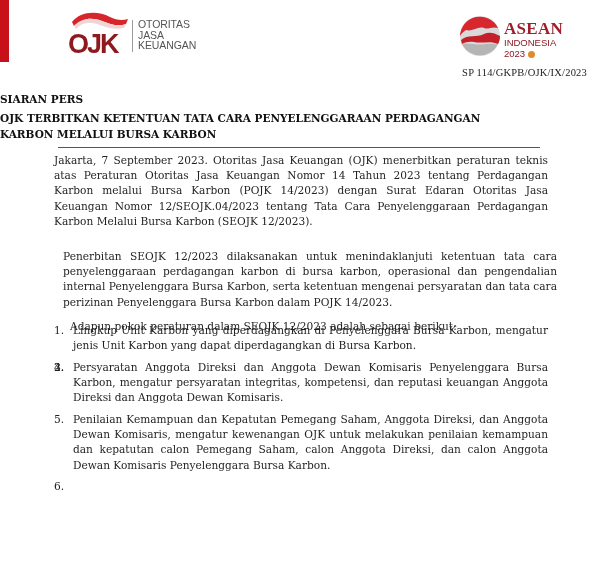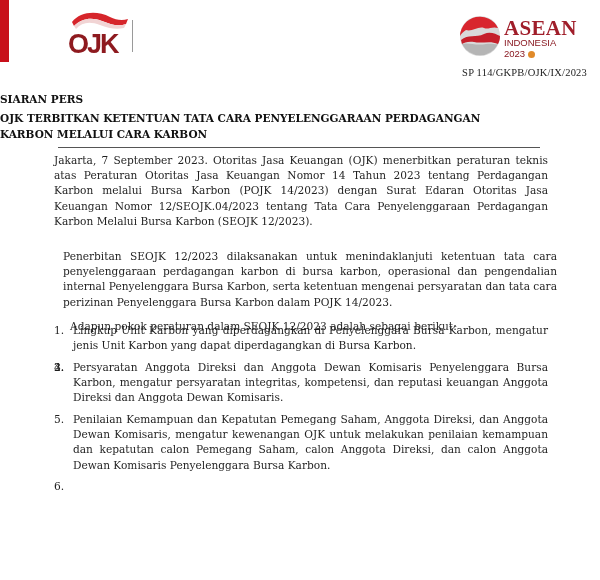--- a/index.html
+++ b/index.html
@@ -12,21 +12,21 @@
   .ojk-logo { position:absolute; left:66px; top:8px; width:140px; height:50px; }
   .ojk-logo svg { position:absolute; left:0; top:0; }
   .ojk-text {
     position:absolute; left:72px; top:11px; line-height:10.5px;
     font-family:"Liberation Sans", sans-serif; font-size:10.5px; color:#555;
     letter-spacing:-0.1px;
   }
   .ojk-divider { position:absolute; left:66px; top:12px; width:1px; height:32px; background:#9a9a9a; }
   .asean-logo { position:absolute; left:458px; top:14px; width:140px; height:52px; }
   .asean-text { position:absolute; left:46px; top:6px; font-family:"Liberation Serif", serif; color:#a01e2a; }
-  .asean-text .big { font-size:21px; font-weight:bold; line-height:17px; letter-spacing:0.3px; }
+  .asean-text .big { font-size:17px; font-weight:bold; line-height:17px; letter-spacing:0.3px; }
   .asean-text .sm { font-size:9.5px; color:#8a1a22; line-height:11px; font-family:"Liberation Sans", sans-serif; }
   .asean-dot { display:inline-block; width:7px; height:7px; border-radius:50%; background:#e08a2a; margin-left:3px; vertical-align:middle; }
   .ref {
     position:absolute; right:13px; top:67px;
     font-family:"Liberation Serif", serif; font-size:10.5px; color:#222; letter-spacing:0.2px;
   }
   .heading { position:absolute; left:0; width:600px; text-align:left; font-weight:bold; font-size:10.5px; color:#111; }
   .h1 { top:93px; }
   .h2 { top:110px; line-height:16px; }
   .divider { position:absolute; left:58px; top:147px; width:482px; height:1px; background:#555; }
@@ -43,20 +43,25 @@
 
 <div class="red-bar"></div>
 
 <div class="ojk-logo">
   <svg width="70" height="50" viewBox="0 0 70 50">
     <path d="M6 14 C14 4, 30 2, 44 9 C50 12, 56 13, 62 11 L60 16 C52 19, 44 16, 36 13 C26 9, 16 10, 8 18 Z" fill="#d6252b"></path>
     <path d="M8 18 C16 10, 26 9, 36 13 C44 16, 52 19, 60 16 L58 20 C50 22, 42 20, 34 17 C24 13, 16 14, 10 21 Z" fill="#f1d4d4"></path>
     <text x="2" y="45" font-family="Liberation Sans, sans-serif" font-size="27" font-weight="bold" fill="#8e1a1f" letter-spacing="-2">OJK</text>
   </svg>
   <div class="ojk-divider"></div>
+  <div class="ojk-text">
+    <div>OTORITAS</div>
+    <div>JASA</div>
+    <div>KEUANGAN</div>
+  </div>
 </div>
 
 <div class="asean-logo">
   <svg width="44" height="44" viewBox="0 0 44 44">
     <circle cx="22" cy="22" r="20" fill="#d9d9d9"></circle>
     <path d="M2 22 A20 20 0 0 1 40 14 C34 12, 30 16, 26 14 C20 12, 14 18, 8 16 C5 18, 3 20, 2 22 Z" fill="#d8262e"></path>
     <path d="M3 26 C10 20, 18 24, 26 20 C32 17, 38 20, 42 22 C42 26, 41 28, 40 30 C32 26, 24 30, 16 28 C10 27, 6 29, 4 30 Z" fill="#c51f2a"></path>
     <path d="M4 30 C10 28, 18 32, 28 30 C34 29, 38 31, 40 30 A20 20 0 0 1 4 30 Z" fill="#b5b5b5"></path>
   </svg>
   <div class="asean-text">
@@ -64,21 +69,21 @@
     <div class="sm">INDONESIA</div>
     <div class="sm"><span>2023</span><span class="asean-dot"></span></div>
   </div>
 </div>
 
 <div class="ref">SP 114/GKPB/OJK/IX/2023</div>
 
 <div class="heading h1">SIARAN PERS</div>
 <div class="heading h2">
   <div>OJK TERBITKAN KETENTUAN TATA CARA PENYELENGGARAAN PERDAGANGAN</div>
-  <div>KARBON MELALUI CARA KARBON</div>
+  <div>KARBON MELALUI BURSA KARBON</div>
 </div>
 
 <div class="divider"></div>
 
 <p class="body p1" style="margin:0">Jakarta, 7 September 2023. Otoritas Jasa Keuangan (OJK) menerbitkan peraturan teknis atas Peraturan Otoritas Jasa Keuangan Nomor 14 Tahun 2023 tentang Perdagangan Karbon melalui Bursa Karbon (POJK 14/2023) dengan Surat Edaran Otoritas Jasa Keuangan Nomor 12/SEOJK.04/2023 tentang Tata Cara Penyelenggaraan Perdagangan Karbon Melalui Bursa Karbon (SEOJK 12/2023).</p>
 <p class="body p2" style="margin:9px">Penerbitan SEOJK 12/2023 dilaksanakan untuk menindaklanjuti ketentuan tata cara penyelenggaraan perdagangan karbon di bursa karbon, operasional dan pengendalian internal Penyelenggara Bursa Karbon, serta ketentuan mengenai persyaratan dan tata cara perizinan Penyelenggara Bursa Karbon dalam POJK 14/2023.</p>
 <p class="body p3" style="margin:16px">Adapun pokok peraturan dalam SEOJK 12/2023 adalah sebagai berikut:</p>
 
 <ol class="list">
   <li><span class="num">1.</span><span>Lingkup Unit Karbon yang diperdagangkan di Penyelenggara Bursa Karbon, mengatur jenis Unit Karbon yang dapat diperdagangkan di Bursa Karbon.</span></li>

